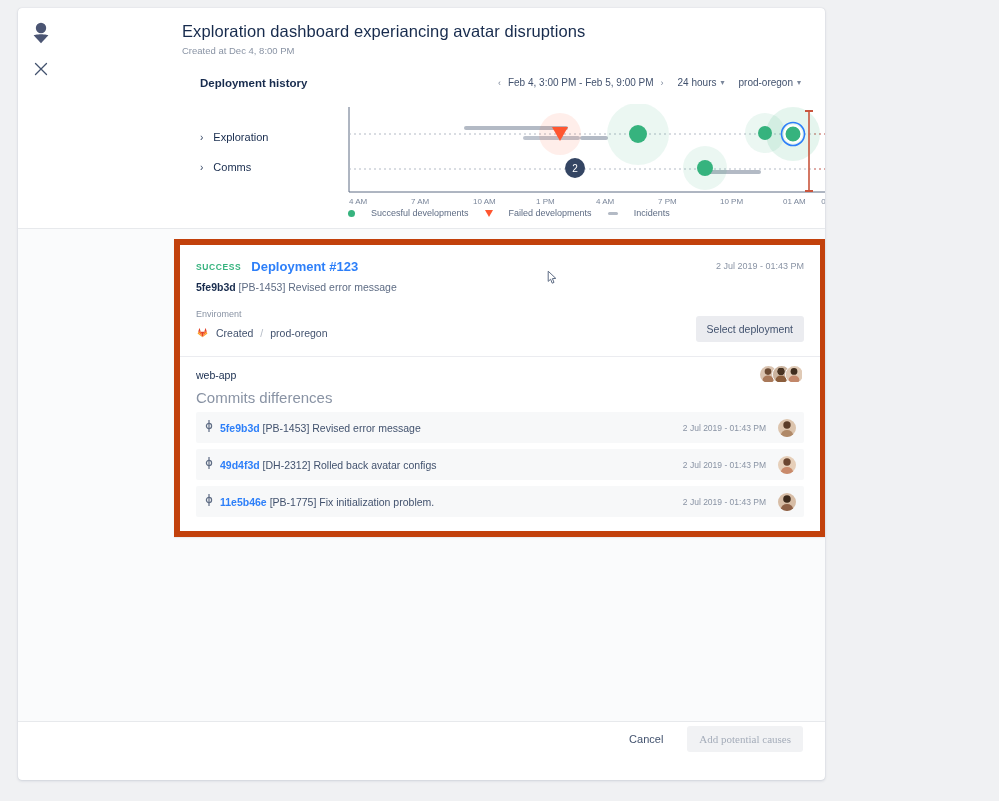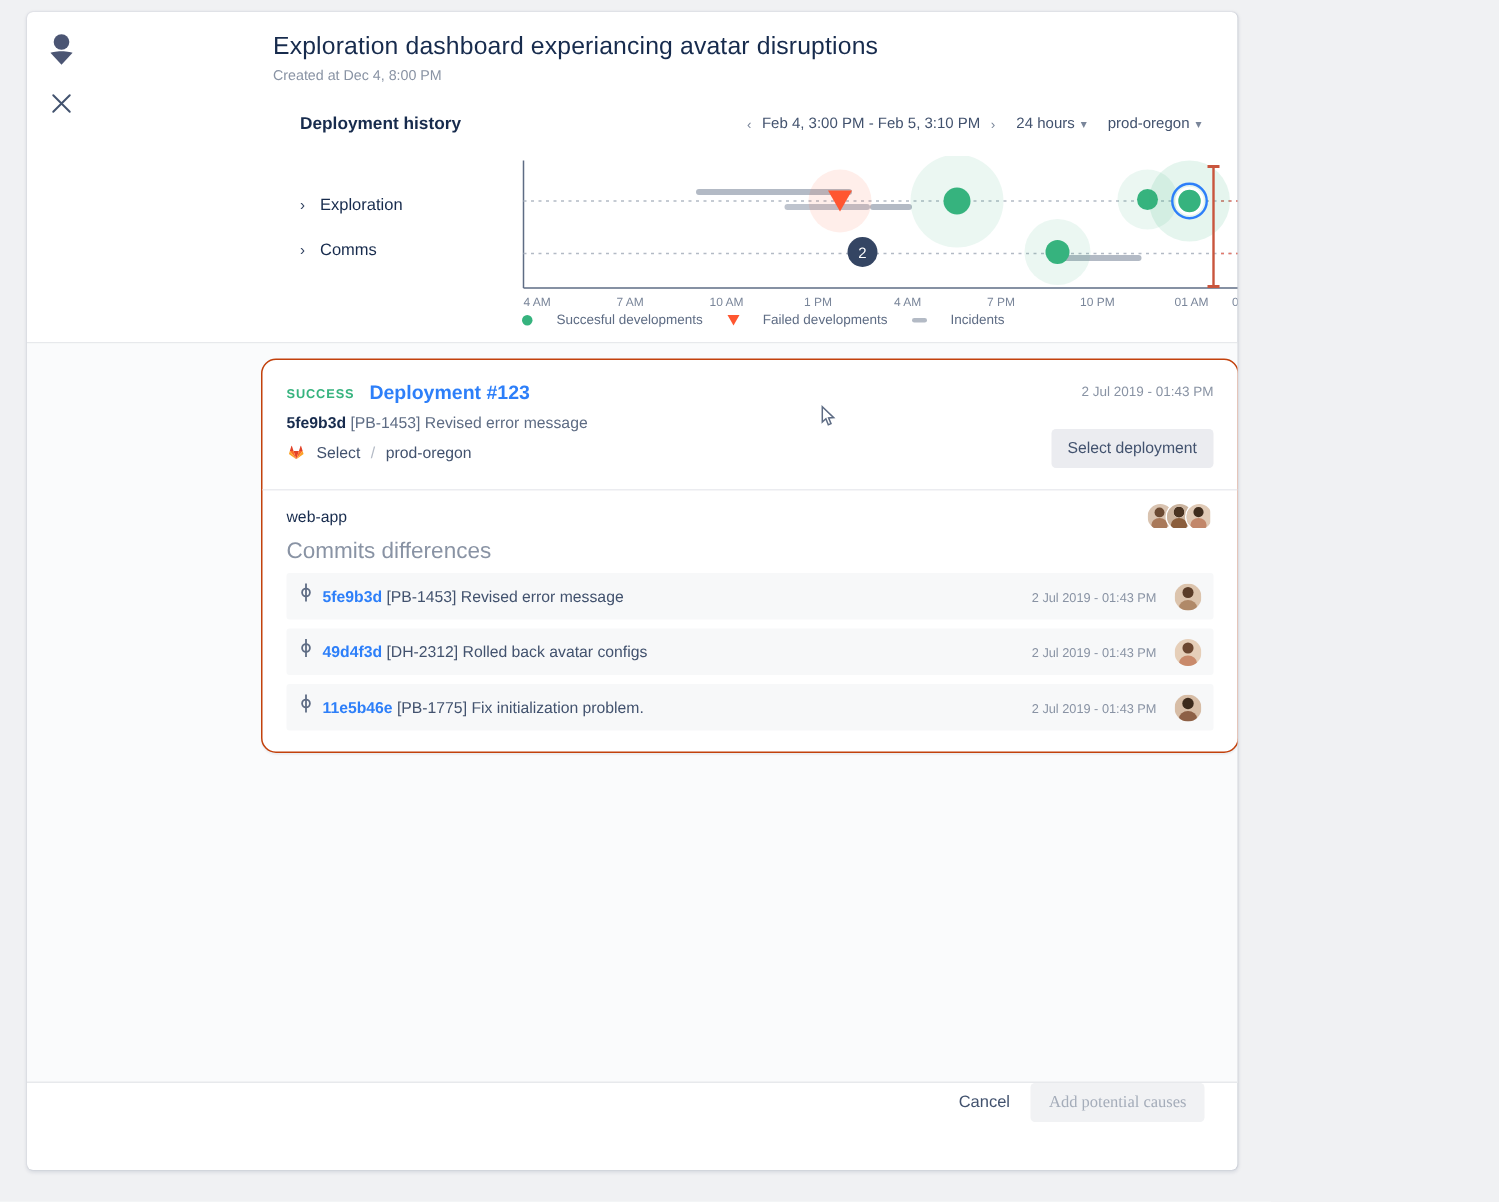--- a/index.html
+++ b/index.html
@@ -107,22 +107,22 @@
   .footer-sep {
     position: absolute; left: 0; right: 0; bottom: 58px;
     height: 1px; background: #e7e9ec;
   }
 
   
   .card {
     position: absolute; left: 156px; top: 10px;
     width: 652px;
     background: #ffffff;
-    border: 1px solid #c2410c;
-    border-radius: 10px;
+    border: 6px solid #c2410c;
+    border-radius: 0;
     box-shadow: 0 1px 1px rgba(9,30,66,0.06);
   }
   .card-top { position: relative; padding: 14px 16px 16px 16px; }
   .card-head { display: flex; align-items: center; gap: 10px; }
   .badge-success {
     font-size: 8.5px; font-weight: 700; letter-spacing: .6px;
     color: #36b37e; text-transform: uppercase;
   }
   .dep-link {
     font-size: 13px; font-weight: 700; color: #2d7ff9; cursor: pointer;
@@ -187,23 +187,23 @@
     position: absolute; right: 38px;
     font-size: 8.5px; color: #8993a4;
   }
   .commit-av {
     position: absolute; right: 8px;
     width: 18px; height: 18px; border-radius: 50%; overflow: hidden;
   }
 
   
   .footer {
-    position: absolute; left: 0; right: 0; bottom: 0; height: 58px;
-    display: flex; align-items: flex-start; justify-content: flex-end;
-    gap: 4px; padding-right: 22px;
+    position: absolute; left: 0; right: 0; bottom: 12px; height: 58px;
+    display: flex; align-items: center; justify-content: flex-end;
+    gap: 14px; padding-right: 22px;
   }
   .btn-cancel {
     background: transparent; border: none;
     font-family: "Liberation Sans", sans-serif;
     font-size: 11px; color: #42526e; padding: 7px 10px; cursor: pointer;
   }
   .btn-primary {
     background: #f1f2f4; border: none; border-radius: 3px;
     font-family: Liberation Serif, serif;
     font-size: 11px; color: #a5adba; padding: 7px 12px; cursor: not-allowed;
@@ -234,21 +234,21 @@
   <div class="header">
     <div class="title">Exploration dashboard experiancing  avatar disruptions</div>
     <div class="subtitle">Created at Dec 4, 8:00 PM</div>
   </div>
 
   <div class="dh-bar">
     <div class="dh-title">Deployment history</div>
     <div class="dh-controls">
       <div class="dh-range">
         <span class="chev">‹</span>
-        <span>Feb 4, 3:00 PM - Feb 5, 3:10 PM</span>
+        <span>Feb 4, 3:00 PM - Feb 5, 9:00 PM</span>
         <span class="chev">›</span>
       </div>
       <div class="ctl">
         <span>24 hours</span>
         <span class="caret">▾</span>
       </div>
       <div class="ctl">
         <span>prod-oregon</span>
         <span class="caret">▾</span>
       </div>
@@ -344,33 +344,34 @@
       <div class="card-top">
         <div class="card-head">
           <span class="badge-success">SUCCESS</span>
           <span class="dep-link">Deployment #123</span>
         </div>
         <div class="card-date">2 Jul 2019 - 01:43 PM</div>
         <div class="commit-line">
           <b>5fe9b3d</b>
           <span>[PB-1453] Revised error message</span>
         </div>
+        <div class="env-label">Enviroment</div>
         <div class="env-row">
           <span>
             <svg width="13" height="13" viewBox="0 0 24 24">
               <path d="M12 22.5 L15.3 12.4 H8.7 Z" fill="#e24329"></path>
               <path d="M12 22.5 L8.7 12.4 H4.1 Z" fill="#fc6d26"></path>
               <path d="M4.1 12.4 L3.1 15.6 a.7.7 0 0 0 .26.78 L12 22.5 Z" fill="#fca326"></path>
               <path d="M4.1 12.4 H8.7 L6.7 6.2 a.35.35 0 0 0-.67 0 Z" fill="#e24329"></path>
               <path d="M12 22.5 L15.3 12.4 H19.9 Z" fill="#fc6d26"></path>
               <path d="M19.9 12.4 L20.9 15.6 a.7.7 0 0 1-.26.78 L12 22.5 Z" fill="#fca326"></path>
               <path d="M19.9 12.4 H15.3 L17.3 6.2 a.35.35 0 0 1 .67 0 Z" fill="#e24329"></path>
             </svg>
           </span>
-          <span>Select</span>
+          <span>Created</span>
           <span class="env-sep">/</span>
           <span>prod-oregon</span>
         </div>
         <button class="select-btn">Select deployment</button>
       </div>
 
       <div class="card-sep"></div>
 
       <div class="card-bottom">
         <div class="repo-name">web-app</div>

